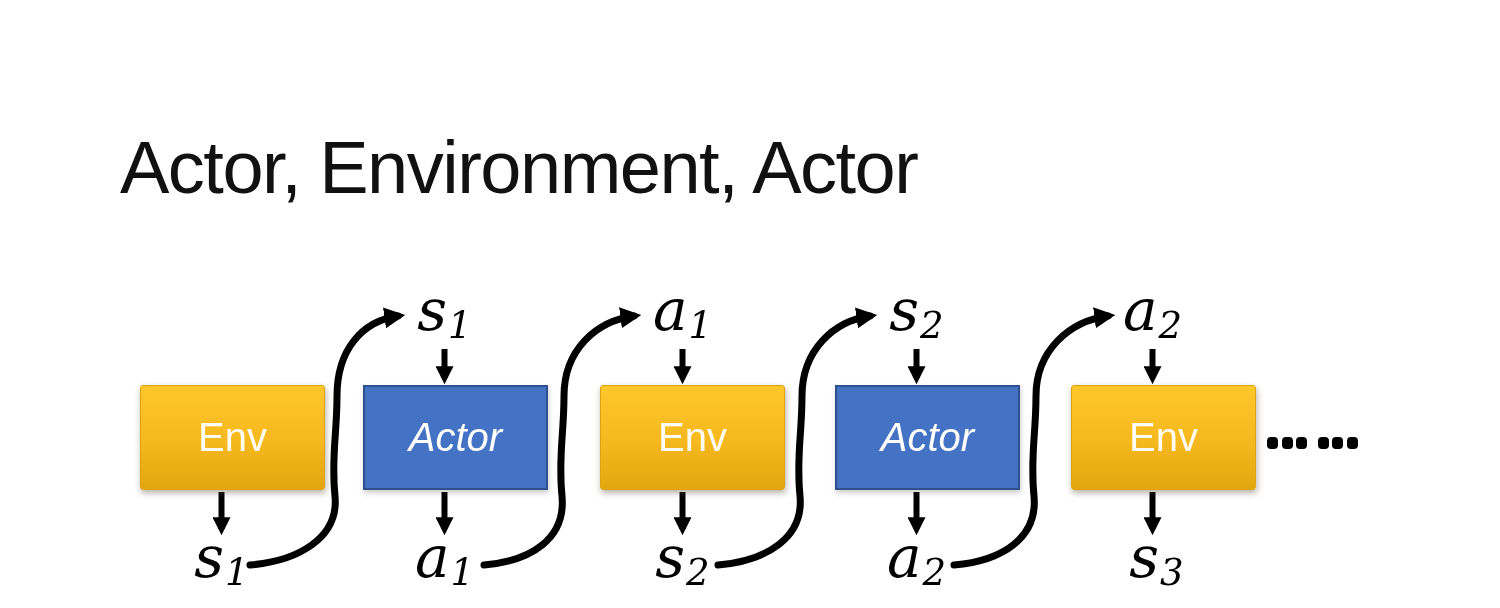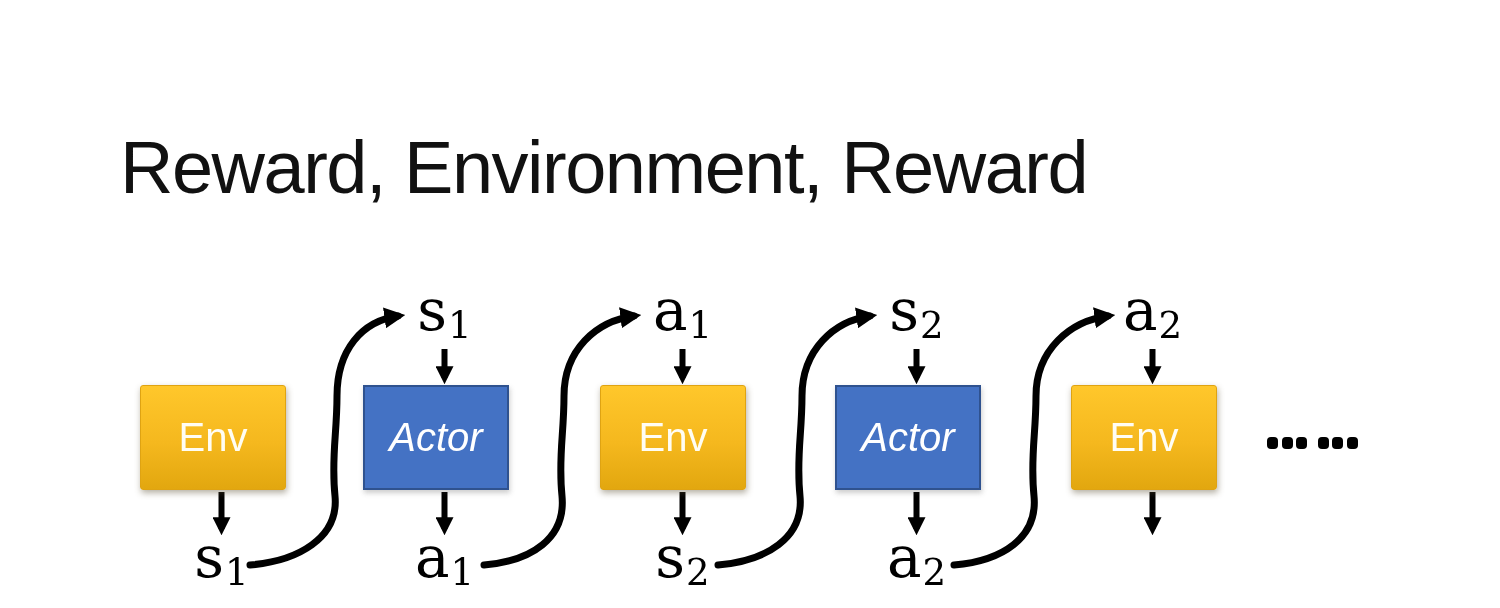--- a/index.html
+++ b/index.html
@@ -6,61 +6,61 @@
   .stage {
     position:relative; width:1500px; height:608px; background:#ffffff;
     font-family:"Liberation Sans", sans-serif; overflow:hidden;
   }
   .slide-title {
     position:absolute; left:120px; top:131px;
     font-size:74px; line-height:1; letter-spacing:-1.5px;
     color:var(--title-ink,#111); white-space:nowrap;
   }
   .box {
-    position:absolute; top:385px; width:146px; height:105px;
+    position:absolute; top:385px; width:185px; height:105px;
     box-sizing:border-box;
     display:flex; align-items:center; justify-content:center;
     font-size:40px; color:var(--box-text,#fff);
   }
   .box.env {
     background:linear-gradient(180deg, var(--env-gradient-top,#FFC72B) 0%, #F5B81E 55%, var(--env-gradient-bottom,#E2A70F) 100%);
     border:1px solid var(--env-border,#DFA312);
     border-radius:3px;
     box-shadow:1px 3px 6px rgba(90,80,50,0.45);
     color:#FFFDF4;
   }
   .box.actor {
     background:var(--actor-fill,#4472C4);
     border:2px solid var(--actor-border,#2F528F);
     box-shadow:1px 3px 5px rgba(60,60,60,0.25);
     font-style:italic;
   }
   .flabel {
     position:absolute; width:120px; text-align:center;
-    font-family:"DejaVu Serif", serif; 
+    font-family:"DejaVu Serif", serif; font-style:italic;
     font-size:58px; line-height:1; color:#000; white-space:nowrap;
   }
   .flabel sub {
     font-size:0.64em; line-height:0; vertical-align:-0.22em; margin-left:1px;
   }
   .top-label    { top:281px; }
   .bottom-label { top:528px; }
   svg.arrows { position:absolute; left:0; top:0; }
   svg.arrows .shaft { fill:none; stroke:var(--arrow-ink,#000); }
   svg.arrows marker path { fill:var(--arrow-ink,#000); }
   .dots { position:absolute; left:1267px; top:437px; display:flex; gap:3.5px; }
   .dot { width:11px; height:12px; border-radius:4px; background:var(--arrow-ink,#111); }
   .dot.grp { margin-left:7px; }
 </style>
 </head>
 <body>
 
 <div class="stage">
 
-  <div class="slide-title">Reward, Environment, Reward</div>
+  <div class="slide-title">Actor, Environment, Actor</div>
 
   <svg class="arrows" width="1500" height="608" viewBox="0 0 1500 608" aria-hidden="true">
     <defs>
       <marker id="ah" viewBox="0 0 10 10" refX="6.5" refY="5" markerWidth="3" markerHeight="3" orient="auto" markerUnits="strokeWidth">
         <path d="M 0 0 L 10 5 L 0 10 z"></path>
       </marker>
     </defs>
 
     <line class="shaft" x1="221.5" y1="492" x2="221.5" y2="529" stroke-width="6" marker-end="url(#ah)"></line>
     <line class="shaft" x1="444.5" y1="492" x2="444.5" y2="529" stroke-width="6" marker-end="url(#ah)"></line>
@@ -97,20 +97,21 @@
 
   <div class="flabel top-label" style="left:384.5px"><span>s</span><sub>1</sub></div>
   <div class="flabel top-label" style="left:622.5px"><span>a</span><sub>1</sub></div>
   <div class="flabel top-label" style="left:856.5px"><span>s</span><sub>2</sub></div>
   <div class="flabel top-label" style="left:1092.5px"><span>a</span><sub>2</sub></div>
 
   <div class="flabel bottom-label" style="left:161.5px"><span>s</span><sub>1</sub></div>
   <div class="flabel bottom-label" style="left:384.5px"><span>a</span><sub>1</sub></div>
   <div class="flabel bottom-label" style="left:622.5px"><span>s</span><sub>2</sub></div>
   <div class="flabel bottom-label" style="left:856.5px"><span>a</span><sub>2</sub></div>
+  <div class="flabel bottom-label" style="left:1096.5px"><span>s</span><sub>3</sub></div>
 
   <div class="dots" title="">
     <div class="dot"></div>
     <div class="dot"></div>
     <div class="dot"></div>
     <div class="dot grp"></div>
     <div class="dot"></div>
     <div class="dot"></div>
   </div>
 

